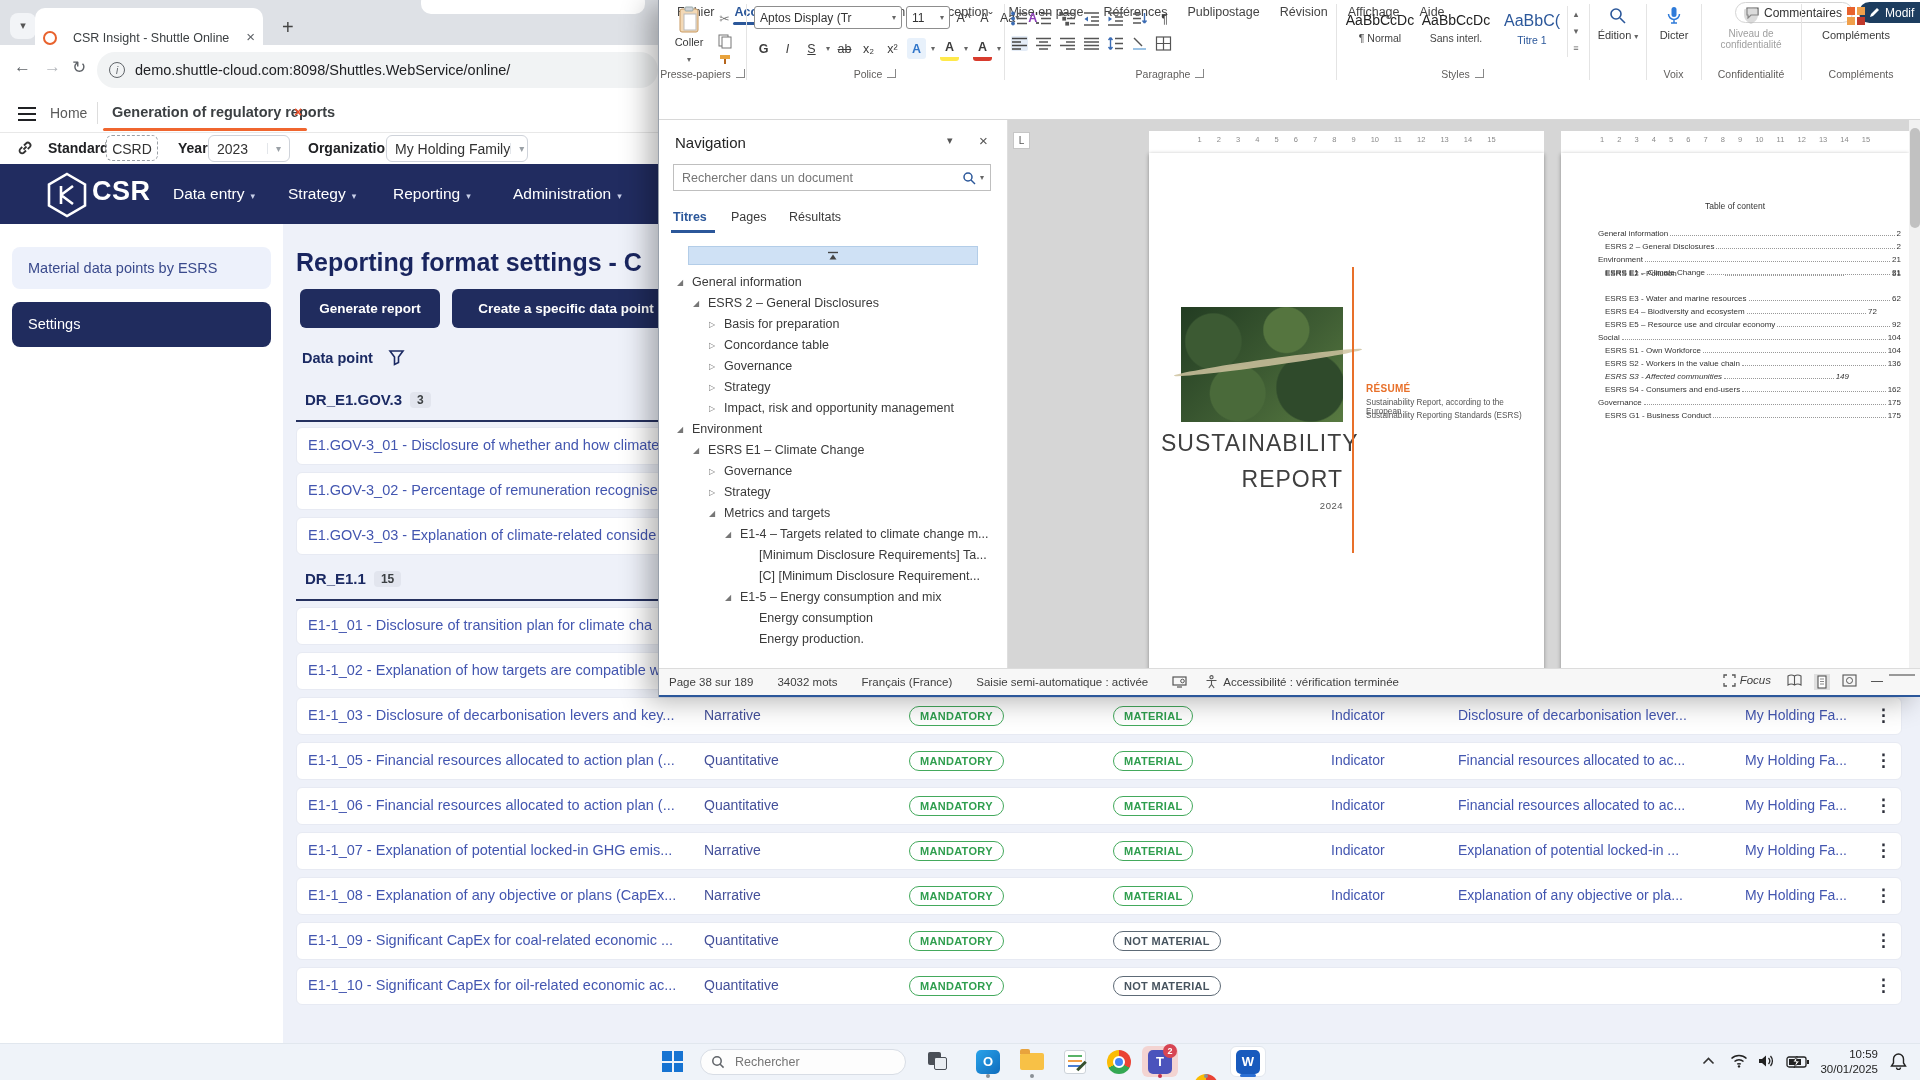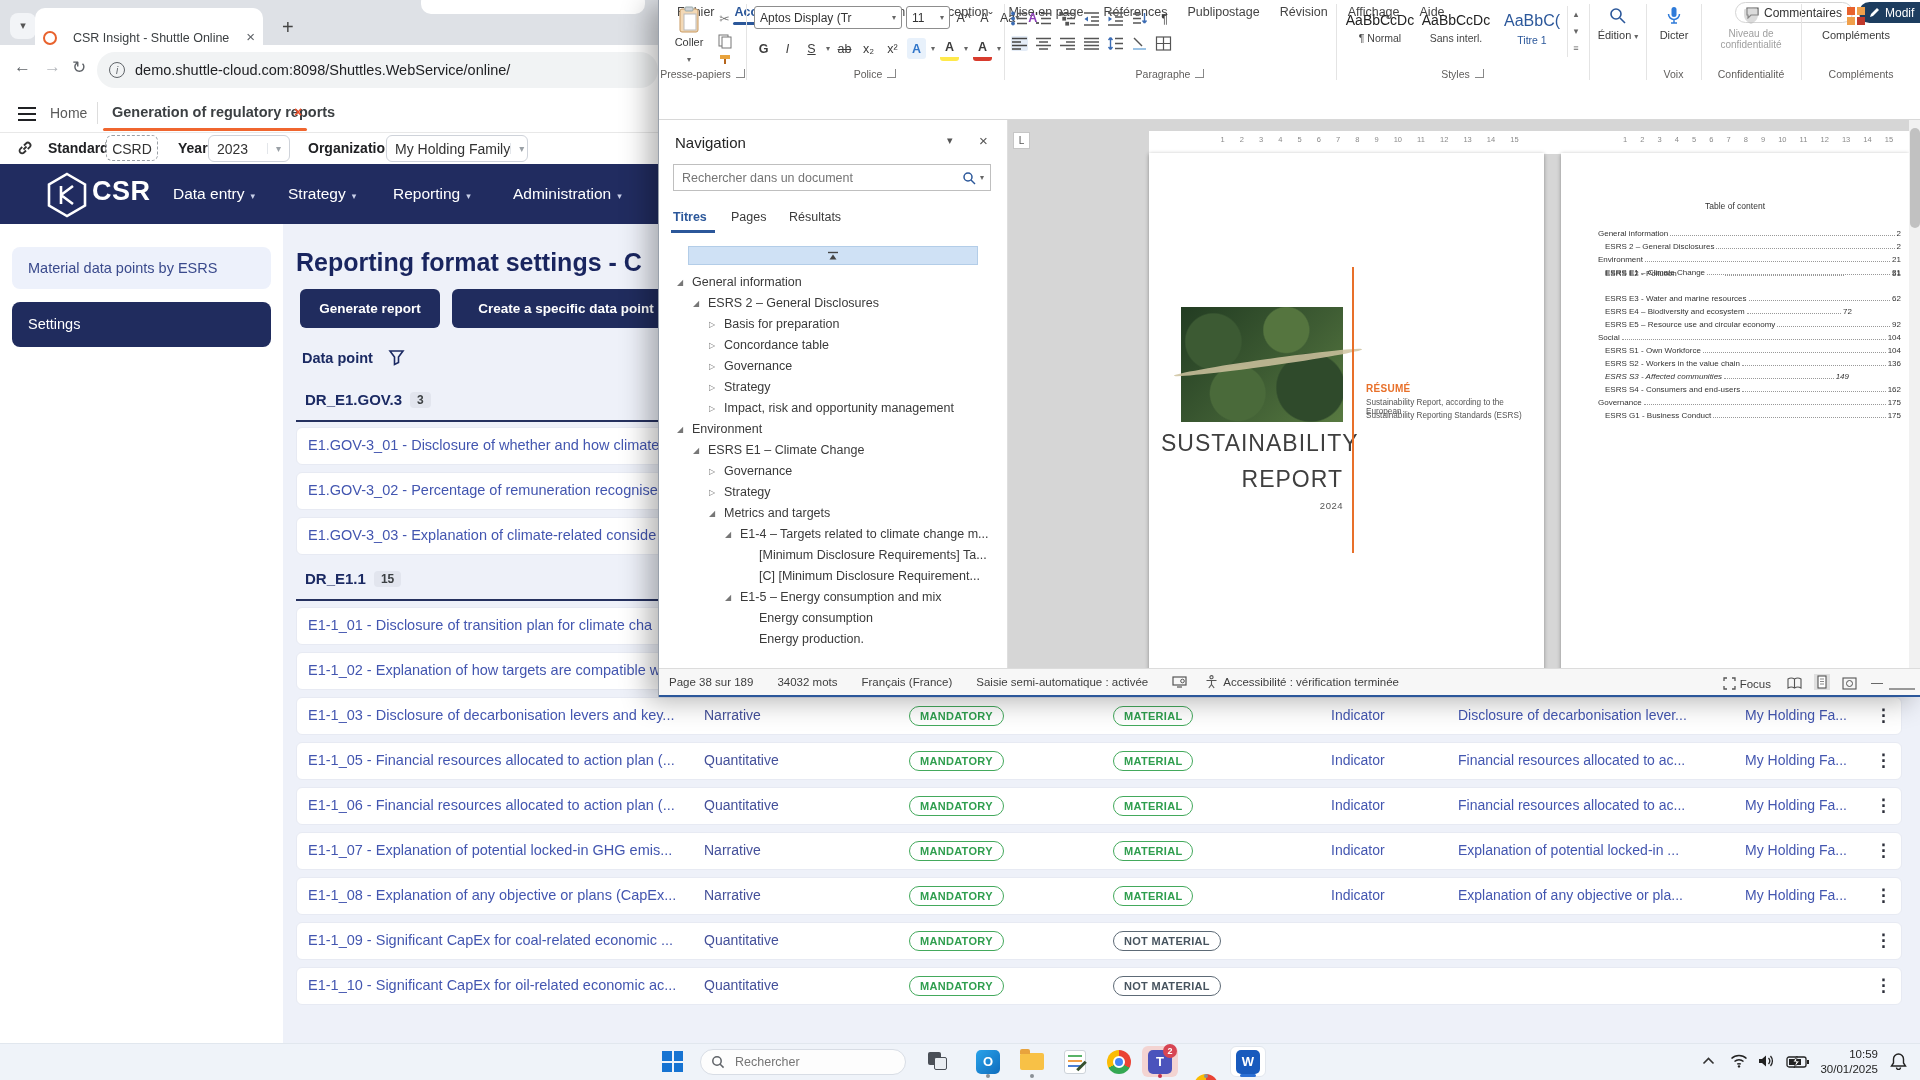--- a/index.html
+++ b/index.html
@@ -83,21 +83,21 @@
   .npsearch{left:14px;top:44px;width:318px;height:27px;border:1px solid #bfbfbf;display:flex;align-items:center;box-sizing:border-box;padding:0 6px;}
   .npsearch input{border:0;outline:0;flex:1;font-size:12.5px;color:#333;font-family:"Liberation Sans",sans-serif;}
   .nptab{top:90px;font-size:12.5px;color:#3b3b3b;}
   .nptab.sel{color:#2b579a;font-weight:bold;}
   .nptabline{left:12px;top:110px;width:44px;height:3px;background:#2b579a;}
   .jumpbar{left:29px;top:126px;width:290px;height:19px;background:#cfe1f5;border:1px solid #b3cde8;box-sizing:border-box;display:flex;align-items:center;justify-content:center;}
   .nitem{height:21px;line-height:21px;font-size:12.5px;color:#3a3a3a;white-space:nowrap;}
   .tarr{display:inline-block;width:15px;font-size:8px;color:#777;vertical-align:1px;}
   
   .canvas{left:349px;top:120px;width:913px;height:548px;background:#d6d6d6;overflow:hidden;}
-  .ruler{position:absolute;top:11px;height:23px;background:#fff;padding-left:23px;}
+  .ruler{position:absolute;top:11px;height:23px;background:#fff;}
   .rnums{width:100%;text-align:center;font-size:7.5px;color:#8a8a8a;line-height:18px;word-spacing:13px;overflow:hidden;white-space:nowrap;}
   .lbox{position:absolute;left:5px;top:12px;width:17px;height:17px;background:#fff;border:1px solid #c6c6c6;box-sizing:border-box;text-align:center;font-size:10px;color:#555;line-height:15px;}
   .page{position:absolute;background:#fff;box-shadow:0 1px 4px rgba(0,0,0,.35);}
   .forest{position:absolute;left:32px;top:154px;width:162px;height:115px;background:
     radial-gradient(circle at 20% 30%,#3c5a33 0 18%,transparent 19%),
     radial-gradient(circle at 65% 20%,#55753f 0 16%,transparent 17%),
     radial-gradient(circle at 80% 70%,#2f4a2b 0 22%,transparent 23%),
     radial-gradient(circle at 35% 75%,#4a6a3a 0 20%,transparent 21%),
     linear-gradient(135deg,#223c22,#3e5c33 55%,#587a41);}
   .forest::after{content:"";position:absolute;left:-8px;top:52px;width:190px;height:7px;background:#cfc3a0;border-radius:50%;transform:rotate(-8deg);opacity:.85;}
@@ -607,21 +607,21 @@
         <div class="tocrow" style="top:116px;left:44px;width:296px;gap:46px;">
             <span>ESRS E2 - Pollution</span>
             <span class="lead"></span>
             <span>51</span>
           </div>
         <div class="tocrow" style="top:141px;left:44px;width:296px;">
             <span>ESRS E3 - Water and marine resources</span>
             <span class="lead"></span>
             <span>62</span>
           </div>
-        <div class="tocrow" style="top:154px;left:44px;width:247px;">
+        <div class="tocrow" style="top:154px;left:44px;width:272px;">
             <span>ESRS E4 – Biodiversity and ecosystem</span>
             <span class="lead"></span>
             <span>72</span>
           </div>
         <div class="tocrow" style="top:167px;left:44px;width:296px;">
             <span>ESRS E5 – Resource use and circular economy</span>
             <span class="lead"></span>
             <span>92</span>
           </div>
         <div class="tocrow" style="top:180px;left:37px;width:303px;">
@@ -674,21 +674,21 @@
       <svg width="15" height="12" viewBox="0 0 15 12" style="margin-right:18px;">
           <rect x="1" y="1" width="13" height="8" fill="none" stroke="#555" stroke-width="1.2"></rect>
           <path d="M5 11h5" stroke="#555" stroke-width="1.2"></path>
           <circle cx="10.5" cy="5" r="1.8" fill="none" stroke="#555"></circle>
         </svg>
       <svg width="13" height="14" viewBox="0 0 13 14" style="margin-right:5px;">
           <circle cx="6.5" cy="2.2" r="1.6" fill="none" stroke="#555" stroke-width="1.1"></circle>
           <path d="M1.5 5.5h10M6.5 5.5v4M6.5 9.5l-2.7 3.5M6.5 9.5l2.7 3.5" fill="none" stroke="#555" stroke-width="1.1"></path>
         </svg>
       <span class="it">Accessibilité : vérification terminée</span>
-      <span style="margin-left:auto;display:flex;align-items:flex-end;margin-right:6px;">
+      <span style="margin-left:auto;display:flex;align-items:flex-start;margin-right:6px;font-style:italic;">
         <svg width="13" height="13" viewBox="0 0 13 13" style="margin-right:4px;">
             <path d="M1 4V1h3M9 1h3v3M12 9v3H9M4 12H1V9" fill="none" stroke="#555" stroke-width="1.3"></path>
           </svg>
         <span class="it" style="margin-right:16px;">Focus</span>
         <svg width="15" height="13" viewBox="0 0 15 13" style="margin-right:12px;">
             <path d="M7.5 2C5.5.8 3 .8 1 2v9c2-1.2 4.5-1.2 6.5 0 2-1.2 4.5-1.2 6.5 0V2c-2-1.2-4.5-1.2-6.5 0zM7.5 2v9" fill="none" stroke="#555" stroke-width="1.1"></path>
           </svg>
         <svg width="14" height="14" viewBox="0 0 14 14" style="margin-right:12px;background:#dfdfdf;padding:1px;">
             <rect x="3" y="1" width="8" height="12" fill="#fff" stroke="#555" stroke-width="1.1"></rect>
             <path d="M5 4h4M5 6.5h4M5 9h4" stroke="#888" stroke-width="1"></path>

